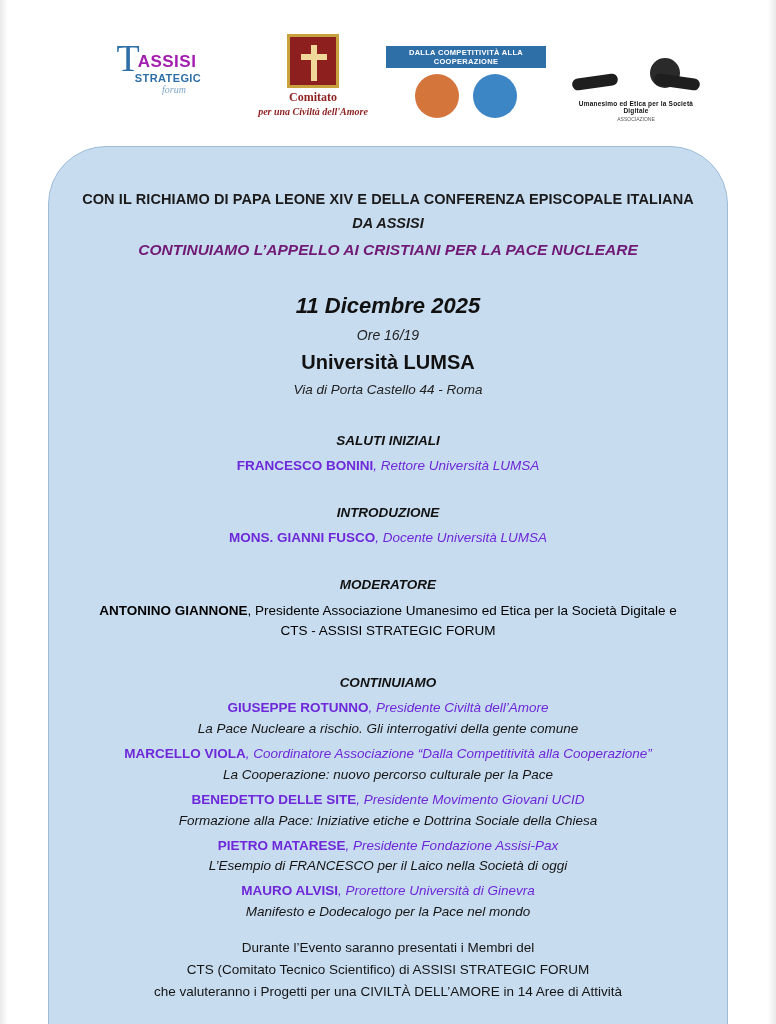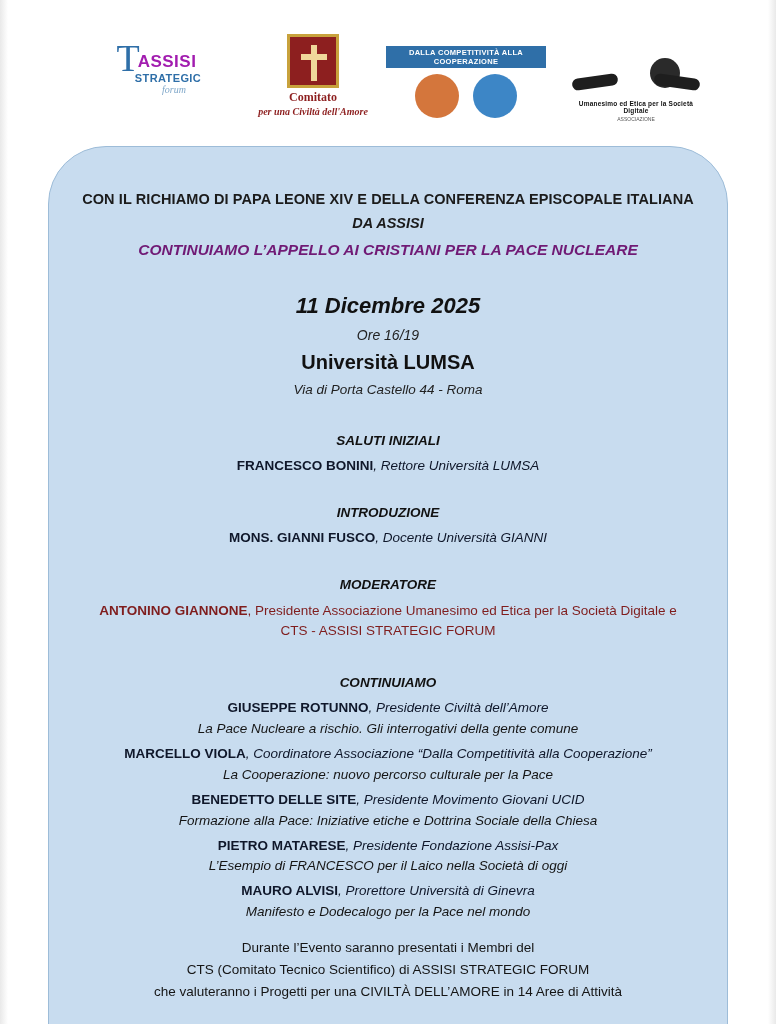--- a/index.html
+++ b/index.html
@@ -236,41 +236,41 @@
     color: #111;
   }
   .s-saluti { margin-top: 36px; }
   .s-intro { margin-top: 30px; }
   .s-moder { margin-top: 30px; }
   .s-interv { margin-top: 34px; }
 
   .line {
     font-size: 13.5px;
     margin-top: 9px;
-    color: #0f172a;
+    color: #6d28d9;
     line-height: 1.32;
   }
   .line b {
     font-weight: bold;
     font-style: normal;
   }
   .line .it {
     font-style: italic;
   }
   .sub {
     font-style: italic;
     font-size: 13.5px;
     margin-top: 4px;
     color: #151515;
   }
   .moder-line {
     font-size: 13.5px;
     margin-top: 9px;
     line-height: 1.5;
-    color: #7f1d1d;
+    color: #000000;
     padding: 0 20px;
   }
   .interv-item { margin-top: 9px; }
   .interv-item .nm { font-weight: bold; }
   .interv-item .ro { font-style: italic; }
 
   .footer {
     margin-top: 21px;
   }
   .footer .f-line {
@@ -339,21 +339,21 @@
 
     <div class="date">11 Dicembre 2025</div>
     <div class="time">Ore 16/19</div>
     <div class="venue">Università LUMSA</div>
     <div class="address">Via di Porta Castello 44 - Roma</div>
 
     <div class="sec-title s-saluti">SALUTI INIZIALI</div>
     <div class="line"><b>FRANCESCO BONINI</b><span class="it">, Rettore Università LUMSA</span></div>
 
     <div class="sec-title s-intro">INTRODUZIONE</div>
-    <div class="line"><b>MONS. GIANNI FUSCO</b><span class="it">, Docente Università GIANNI</span></div>
+    <div class="line"><b>MONS. GIANNI FUSCO</b><span class="it">, Docente Università LUMSA</span></div>
 
     <div class="sec-title s-moder">MODERATORE</div>
     <div class="moder-line"><b>ANTONINO GIANNONE</b><span class="it">, Presidente Associazione Umanesimo ed Etica per la Società Digitale e</span><br><span class="it">CTS - ASSISI STRATEGIC FORUM</span></div>
 
     <div class="sec-title s-interv">CONTINUIAMO</div>
 
     <div class="interv-item">
       <div class="line"><span class="nm">GIUSEPPE ROTUNNO</span><span class="ro">, Presidente Civiltà dell’Amore</span></div>
       <div class="sub">La Pace Nucleare a rischio. Gli interrogativi della gente comune</div>
     </div>

